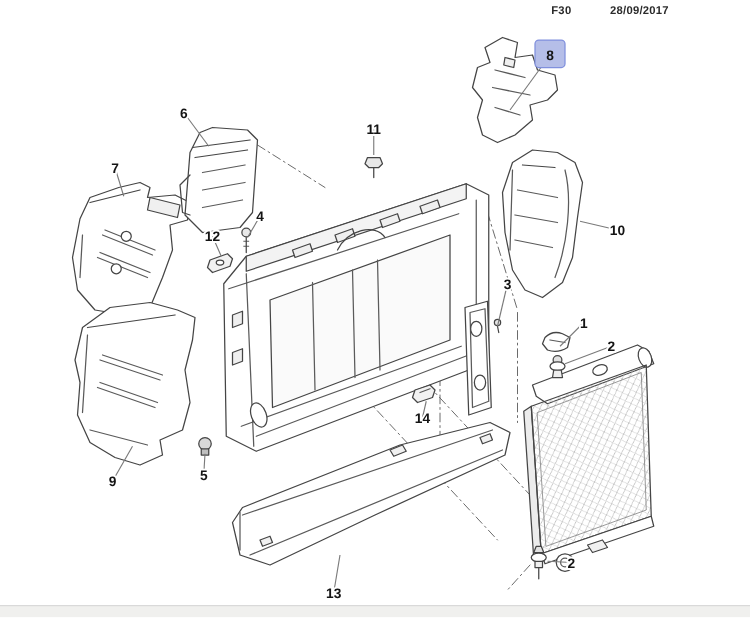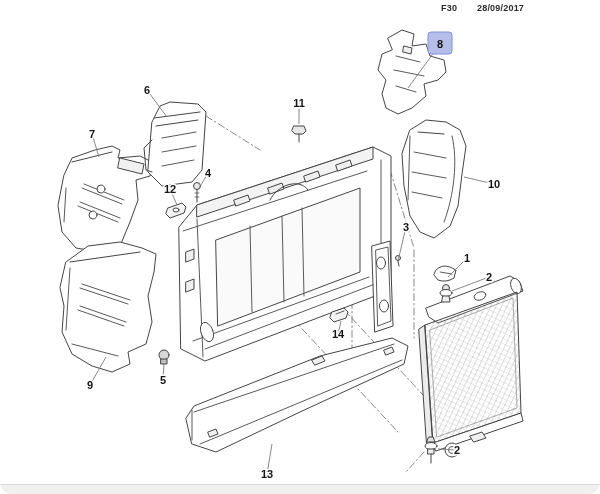--- a/index.html
+++ b/index.html
@@ -1,20 +1,20 @@
 <!DOCTYPE html>
 <html><head>
 <meta charset="utf-8">
 <style>
   html,body{margin:0;padding:0;background:#ffffff;}
   .stage{position:relative;width:600px;height:494px;background:#ffffff;overflow:hidden;
-         font-family:"Liberation Sans",sans-serif;border-radius:12px;}
+         font-family:"Liberation Sans",sans-serif;}
   .hdr{position:absolute;top:3px;font-size:9px;font-weight:bold;color:#2b2b2b;letter-spacing:.2px;}
   .hdr.code{left:441px;}
-  .hdr.date{left:477px;}
+  .hdr.date{left:488px;}
   .footer-bar{position:absolute;left:0;right:0;bottom:0;height:9px;background:#f0f0ee;
               border-top:1px solid #d9d9d9;}
   svg{position:absolute;left:0;top:0;}
   .art path,.art line,.art ellipse,.art circle,.art rect,.art polyline{vector-effect:non-scaling-stroke;}
   .callout-text{font-family:"Liberation Sans",sans-serif;font-size:11px;font-weight:bold;
                 fill:#141414;text-anchor:middle;paint-order:stroke;stroke:#ffffff;
                 stroke-width:3px;stroke-linejoin:round;}
   .callout-text.hl{stroke:none;}
 </style>
 </head>

